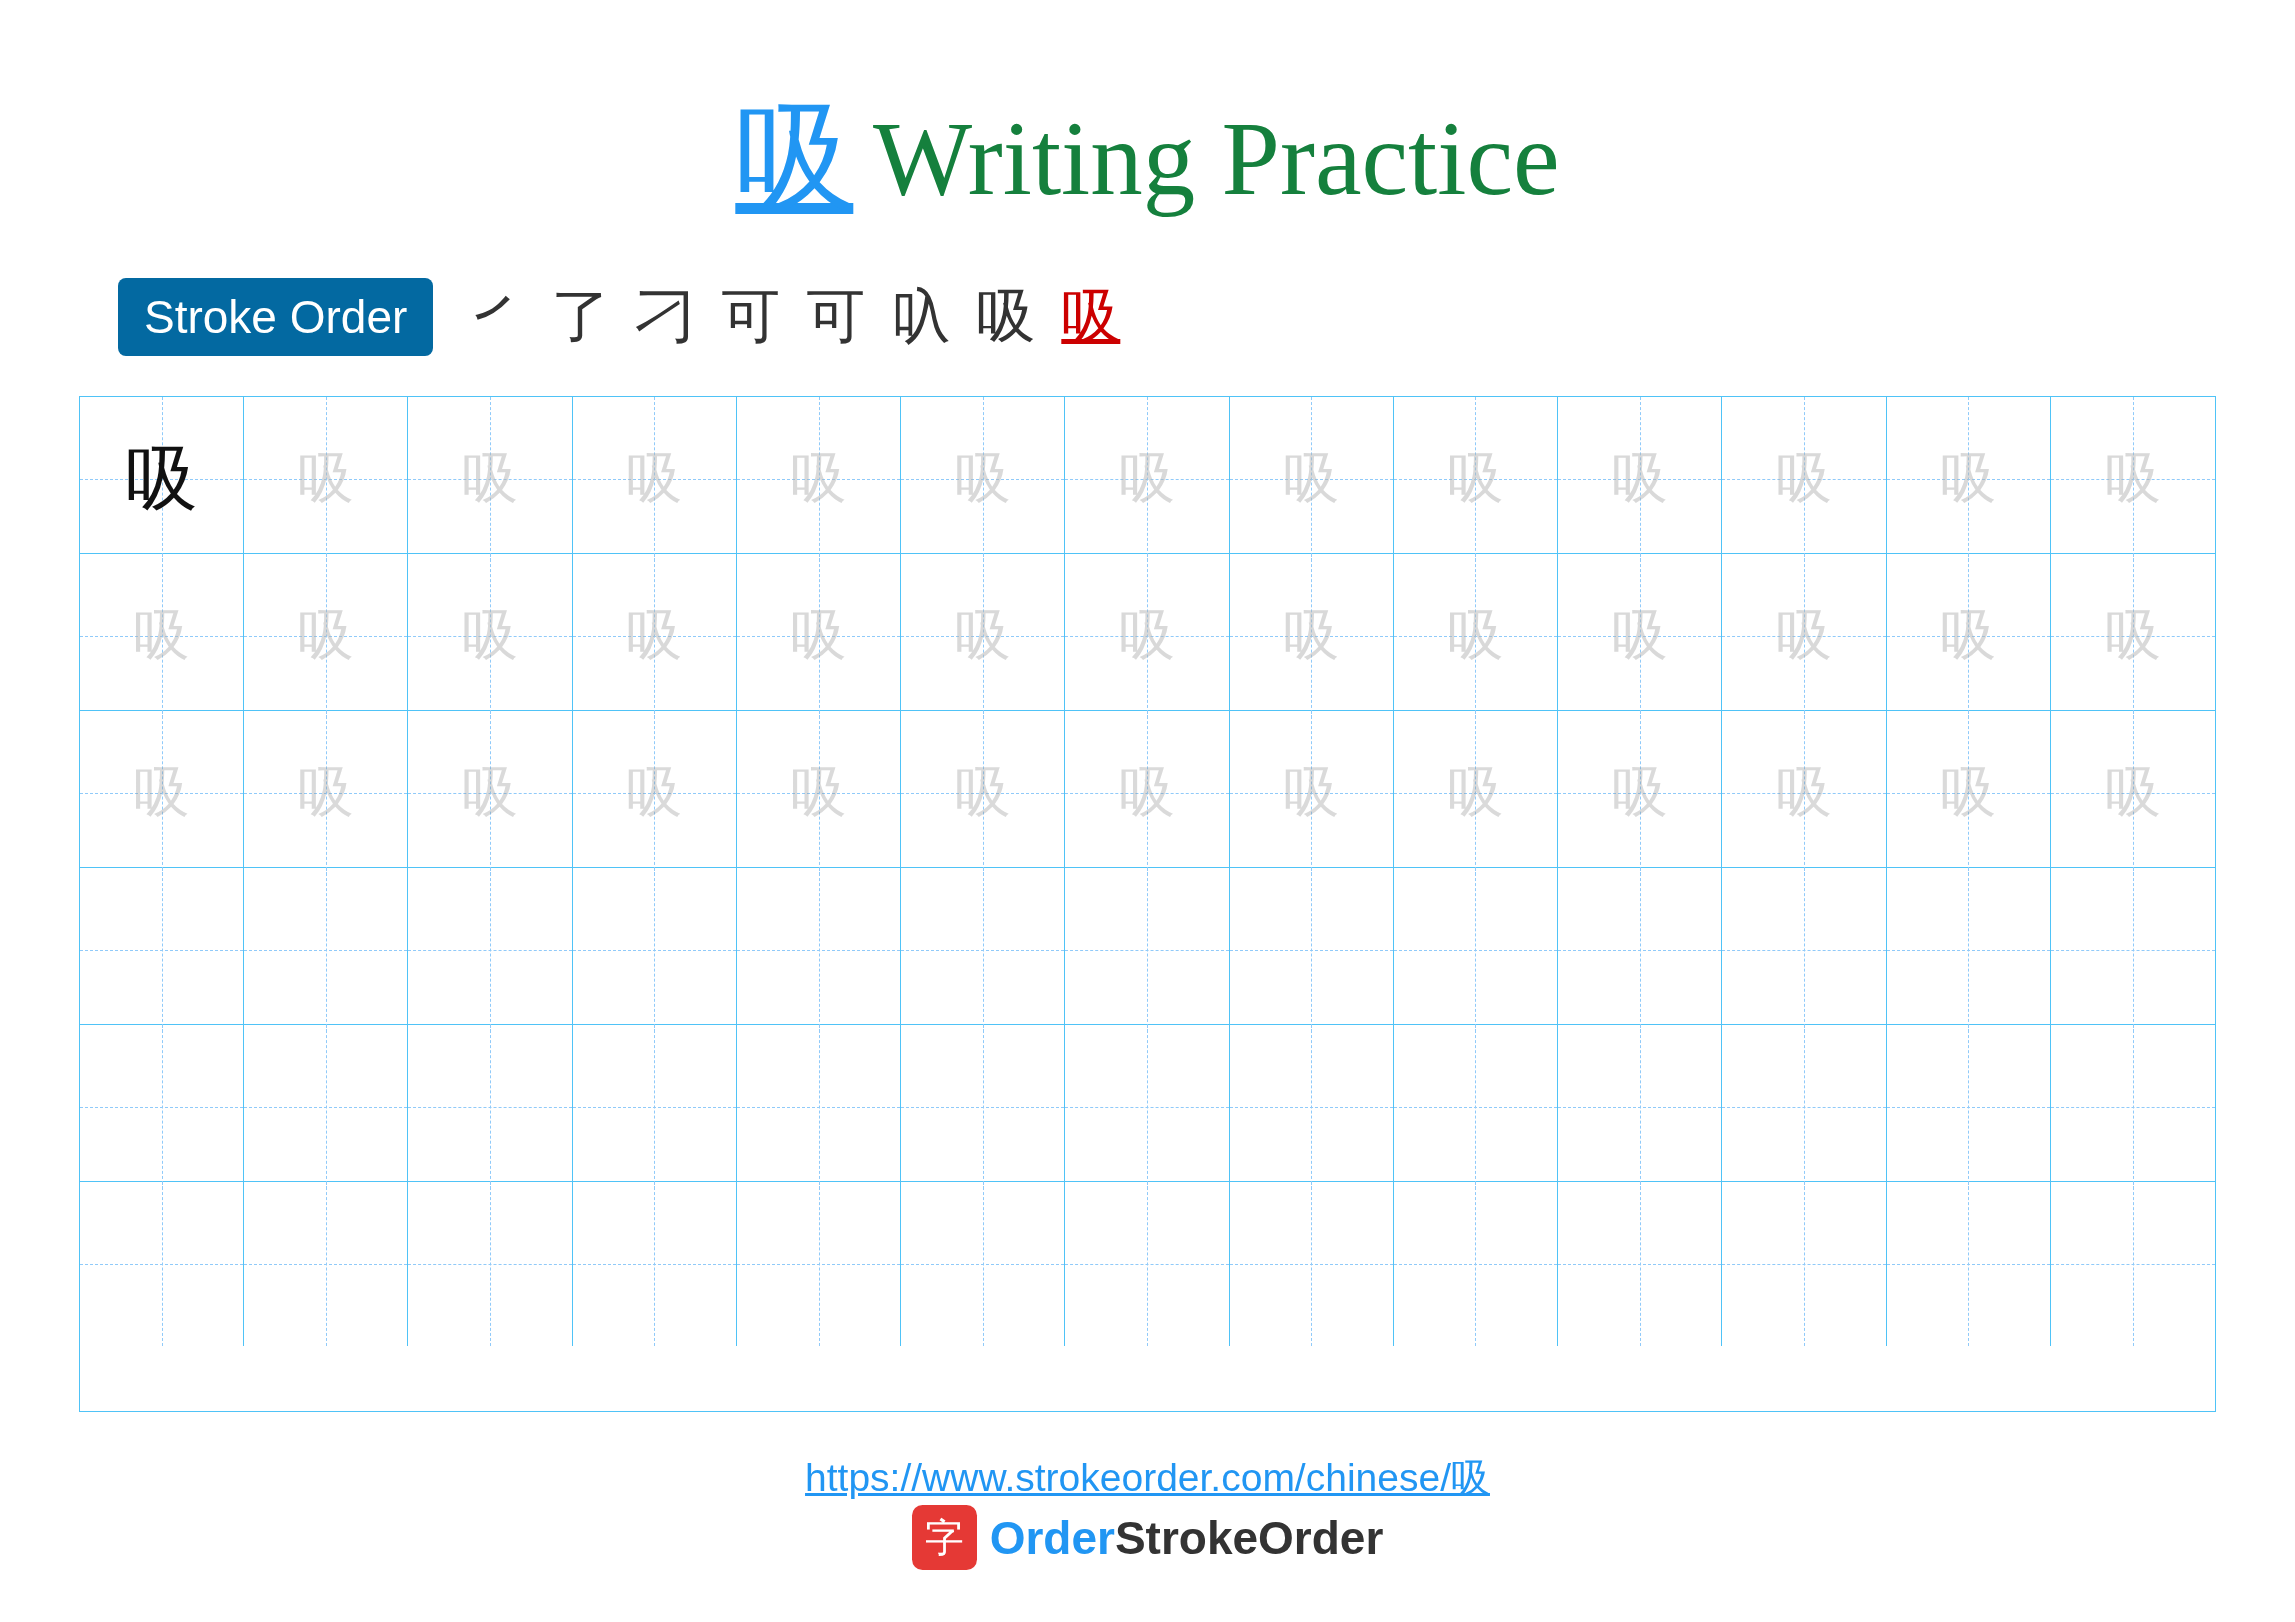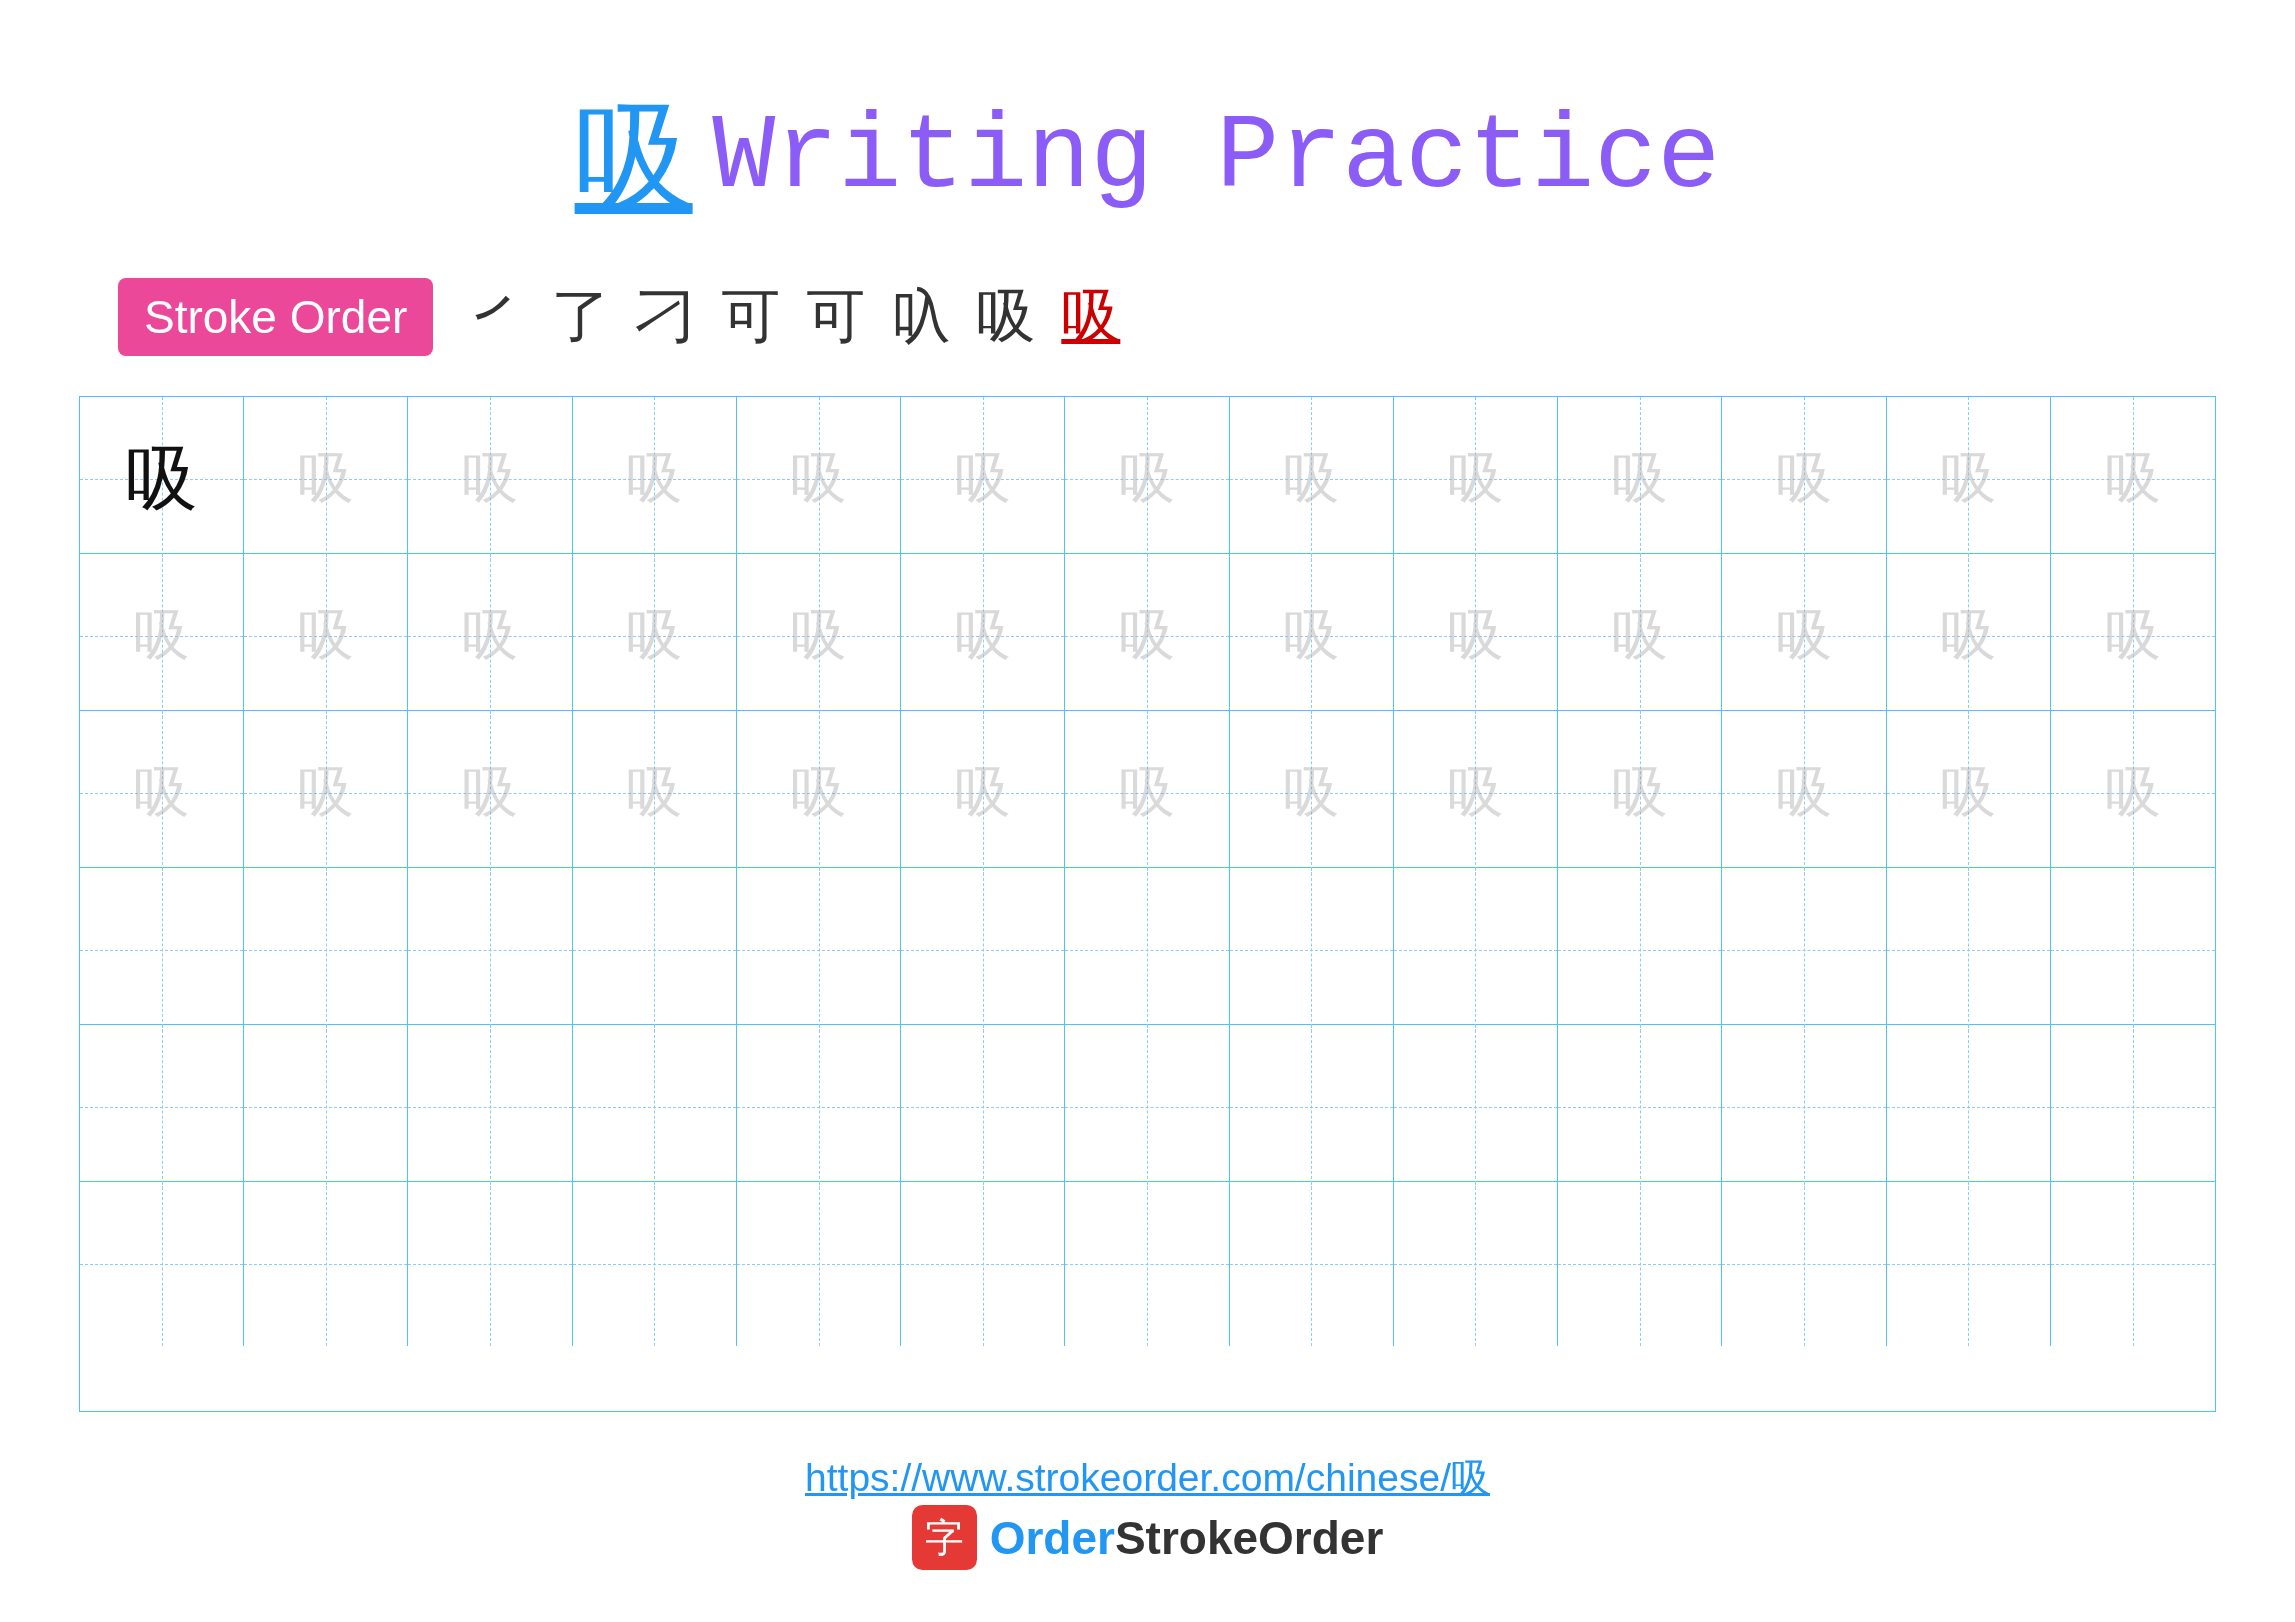--- a/index.html
+++ b/index.html
@@ -31,36 +31,36 @@
 
     .title-char {
       font-size: 118px;
       color: #2196F3;
       text-decoration: underline;
       font-family: serif;
     }
 
     .title-text {
       font-size: 105px;
-      color: #8b5cf6;
-      font-family: Liberation Mono, monospace;
+      color: #15803d;
+      font-family: Liberation Serif, serif;
       font-weight: normal;
     }
 
     .stroke-order-section {
       display: flex;
       align-items: center;
       gap: 33px;
       width: 100%;
       margin-bottom: 39px;
       padding-left: 39px;
     }
 
     .stroke-order-badge {
-      background: #ec4899;
+      background: #0369a1;
       color: white;
       font-size: 46px;
       font-family: sans-serif;
       padding: 11.8px 26px;
       border-radius: 7.9px;
       white-space: nowrap;
     }
 
     .stroke-sequence {
       display: flex;

